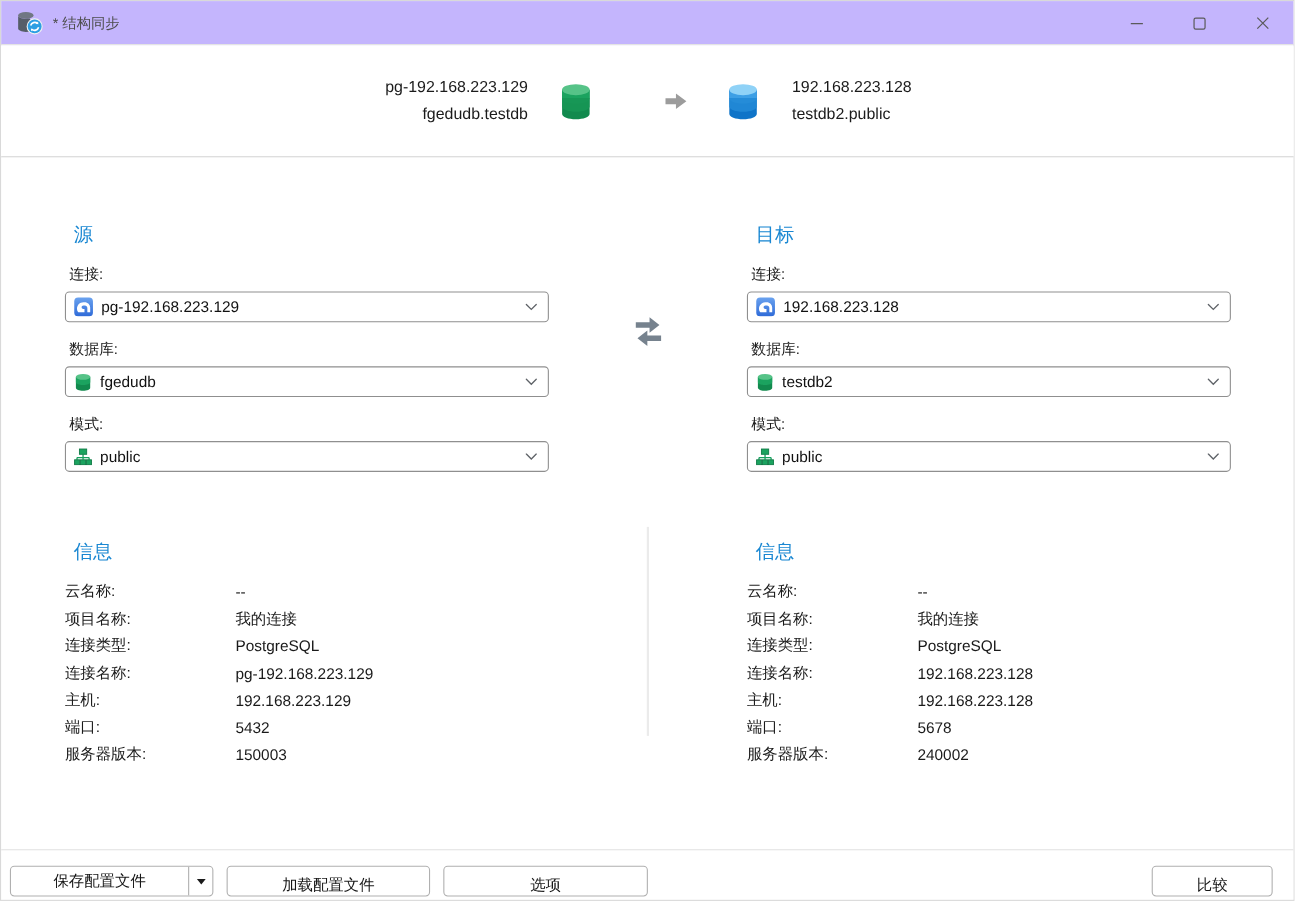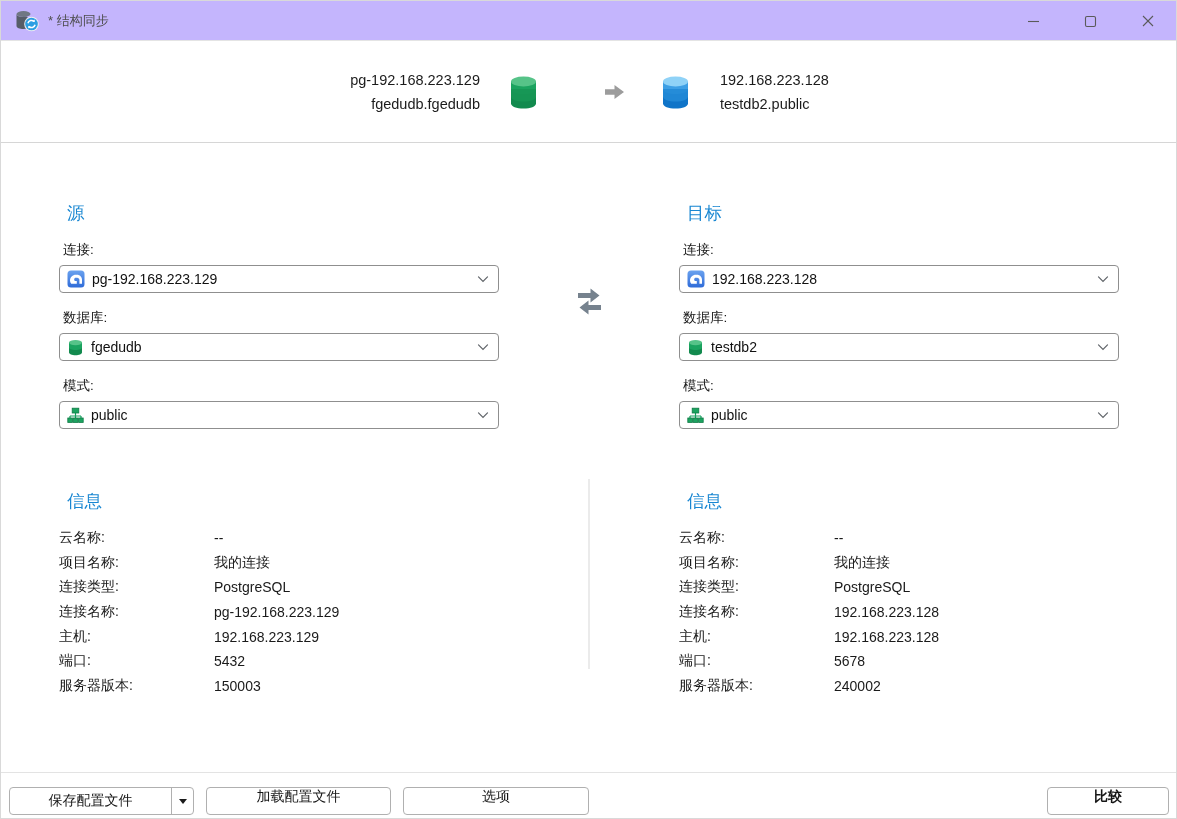--- a/index.html
+++ b/index.html
@@ -49,26 +49,26 @@
   .info.tgt { left:678px; }
   .info .section-title { margin-bottom:13px; }
   .info-row { display:flex; height:24.6px; align-items:center; font-size:14px; color:#1a1a1a; }
   .info-label { width:155px; flex:0 0 155px; }
   .info-value { flex:1; }
   .v-divider { position:absolute; left:587px; top:478px; width:2px; height:190px; background:#ebebeb; }
 
   
   .footer-divider { position:absolute; left:0; right:0; top:771px; height:1px; background:#e3e3e3; }
   .btn { position:absolute; top:786px; height:28px; background:#fff; border:1px solid #b0b0b0;
-         border-radius:4px; font-size:14px; color:#161616; display:flex; align-items:flex-start;
+         border-radius:4px; font-size:14px; color:#161616; display:flex; align-items:flex-end;
          justify-content:center; cursor:default; }
   .btn-save    { left:8px;    width:185px; padding:0; justify-content:flex-start; }
   .btn-load    { left:205px;  width:185px; }
   .btn-options { left:402px;  width:186px; }
-  .btn-compare { left:1046px; width:122px;font-weight:bold; }
+  .btn-compare { left:1046px; width:110px; }
   .split-main { width:162px; height:100%; display:flex; align-items:center; justify-content:center; }
   .split-sep { width:1px; height:100%; background:#b0b0b0; }
   .split-arrow { width:21px; height:100%; display:flex; align-items:center; justify-content:center; }
   .tri-down { width:0; height:0; border-left:4.5px solid transparent; border-right:4.5px solid transparent;
               border-top:5.5px solid #1a1a1a; }
 </style>
 </head>
 <body>
 
 <div class="window">
@@ -103,21 +103,21 @@
           <line x1="2" y1="2" x2="12" y2="12" stroke="#5a5a5a" stroke-width="1.1"></line>
           <line x1="12" y1="2" x2="2" y2="12" stroke="#5a5a5a" stroke-width="1.1"></line>
         </svg>
       </div>
     </div>
   </div>
 
   <div class="header">
     <div class="hdr-text right">
       <div>pg-192.168.223.129</div>
-      <div>fgedudb.fgedudb</div>
+      <div>fgedudb.testdb</div>
     </div>
     <span class="hdr-ico gap-a">
       <svg width="31" height="35" viewBox="0 0 31 35">
         <path d="M3 6.5 L3 28.5 C3 31.5 8.6 33.5 15.5 33.5 C22.4 33.5 28 31.5 28 28.5 L28 6.5 Z" fill="#128a4e"></path>
         <path d="M3 6.5 L3 14 C3 17 8.6 19 15.5 19 C22.4 19 28 17 28 14 L28 6.5 Z" fill="#1ba35f"></path>
         <path d="M3 14 L3 21.5 C3 24.5 8.6 26.5 15.5 26.5 C22.4 26.5 28 24.5 28 21.5 L28 14 Z" fill="#179655" opacity="0.9"></path>
         <ellipse cx="15.5" cy="6.5" rx="12.5" ry="5" fill="#56c388"></ellipse>
       </svg>
     </span>
     <span class="hdr-ico gap-b">

